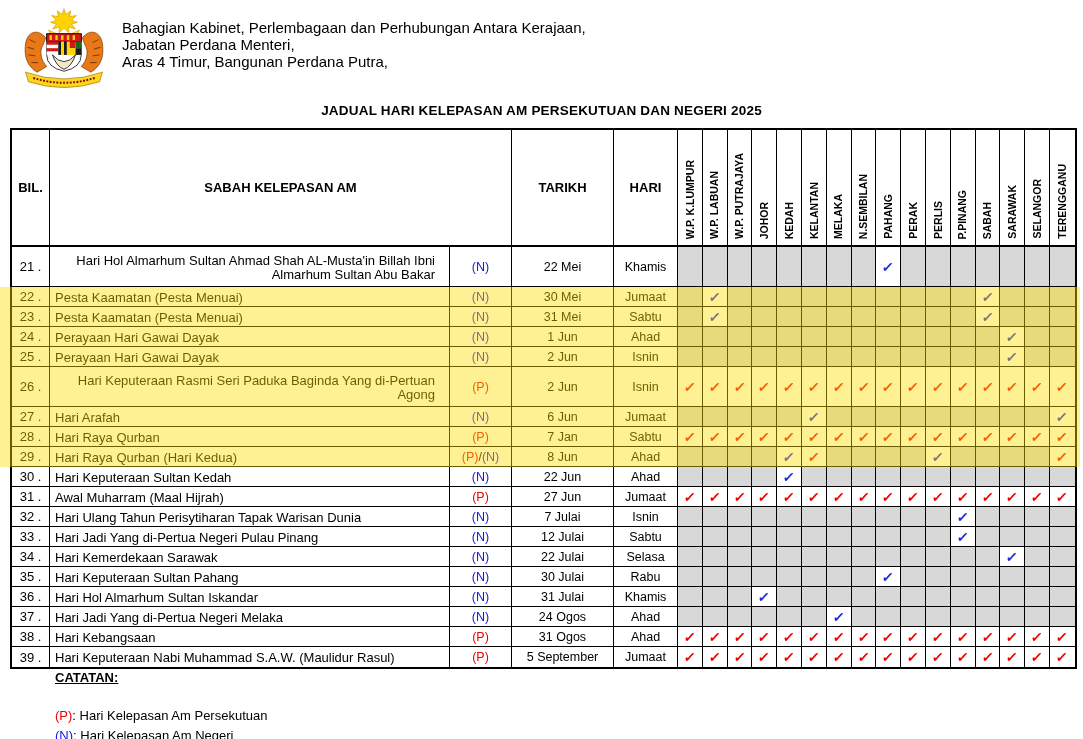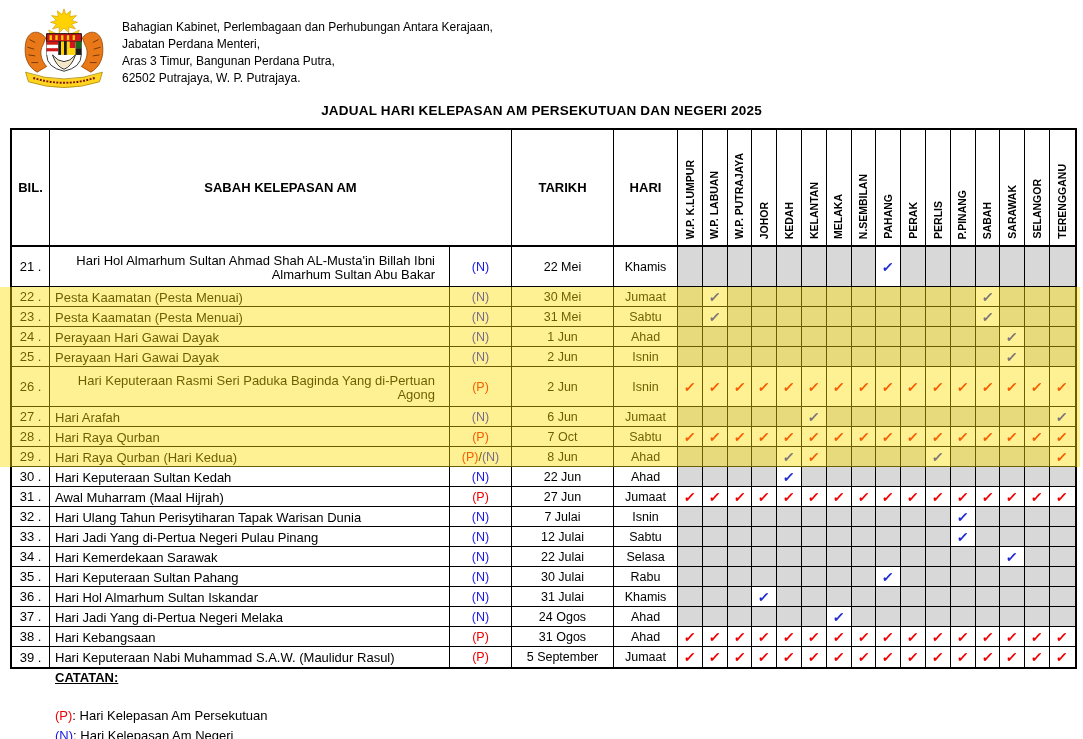--- a/index.html
+++ b/index.html
@@ -2,21 +2,21 @@
 <html><head>
 <meta charset="utf-8">
 <style>
   html,body{margin:0;padding:0;background:#fff;}
   .page{
     position:relative; width:1083px; height:739px; background:#fff;
     font-family:"Liberation Sans", sans-serif; color:#000; overflow:hidden;
   }
   
   .logo{position:absolute; left:16px; top:5px; width:96px; height:96px;}
-  .lh{position:absolute; left:122px; top:19px; font-size:12px; line-height:17px;}
+  .lh{position:absolute; left:122px; top:19px; font-size:15px; line-height:17px;}
   
   .title{position:absolute; left:0; top:103px; width:1083px; text-align:center;
     font-weight:bold; font-size:13.5px; letter-spacing:.2px;}
   
   #holiday-grid{
     position:absolute; left:10px; top:128px; display:grid; background:#fff;
     grid-template-columns:38px 400px 62px 102px 64px repeat(16,24.8px);
     grid-template-rows:117px 40px repeat(4,20px) 40px repeat(13,20px);
     border:2px solid #000;
   }
@@ -91,22 +91,21 @@
       <path d="M38,52 q12,14 24,0 q-4,12 -12,15 q-8,-3 -12,-15 Z" fill="#f2e8c8"></path>
     </g>
 
     <path d="M10,70 Q50,84 90,70 L87,80 Q50,92 13,80 Z" fill="#ffd41e" stroke="#a88400" stroke-width="0.8"></path>
     <path d="M18,76 Q50,86 82,76" stroke="#7a1010" stroke-width="2" fill="none" stroke-dasharray="2 1.5"></path>
   </svg>
 
   <div class="lh">
     <div>Bahagian Kabinet, Perlembagaan dan Perhubungan Antara Kerajaan,</div>
     <div>Jabatan Perdana Menteri,</div>
-    <div>Aras 3 Timur, Bangunan Perdana Putra,</div>
-    <div>62502 Putrajaya, W. P. Putrajaya.</div>
+    <div>Aras 4 Timur, Bangunan Perdana Putra,</div>
   </div>
 
   <div class="title">JADUAL HARI KELEPASAN AM PERSEKUTUAN DAN NEGERI 2025</div>
 
   <div id="holiday-grid">
       <div class="c h">BIL.</div>
       <div class="c h" style="grid-column: span 2;">SABAH KELEPASAN AM</div>
       <div class="c h">TARIKH</div>
       <div class="c h">HARI</div>
       <div class="c h vh">
@@ -366,21 +365,21 @@
       <div class="c off"></div>
       <div class="c off"></div>
       <div class="c on lc">
         <span class="ck" style="color: rgb(30, 42, 210);">✓</span>
       </div>
       <div class="c bil">28 .</div>
       <div class="c name">Hari Raya Qurban</div>
       <div class="c typ">
         <span style="color: rgb(238, 0, 0);">(P)</span>
       </div>
-      <div class="c ">7 Oct</div>
+      <div class="c ">7 Jan</div>
       <div class="c ">Sabtu</div>
       <div class="c on">
         <span class="ck" style="color: rgb(240, 0, 0);">✓</span>
       </div>
       <div class="c on">
         <span class="ck" style="color: rgb(240, 0, 0);">✓</span>
       </div>
       <div class="c on">
         <span class="ck" style="color: rgb(240, 0, 0);">✓</span>
       </div>

